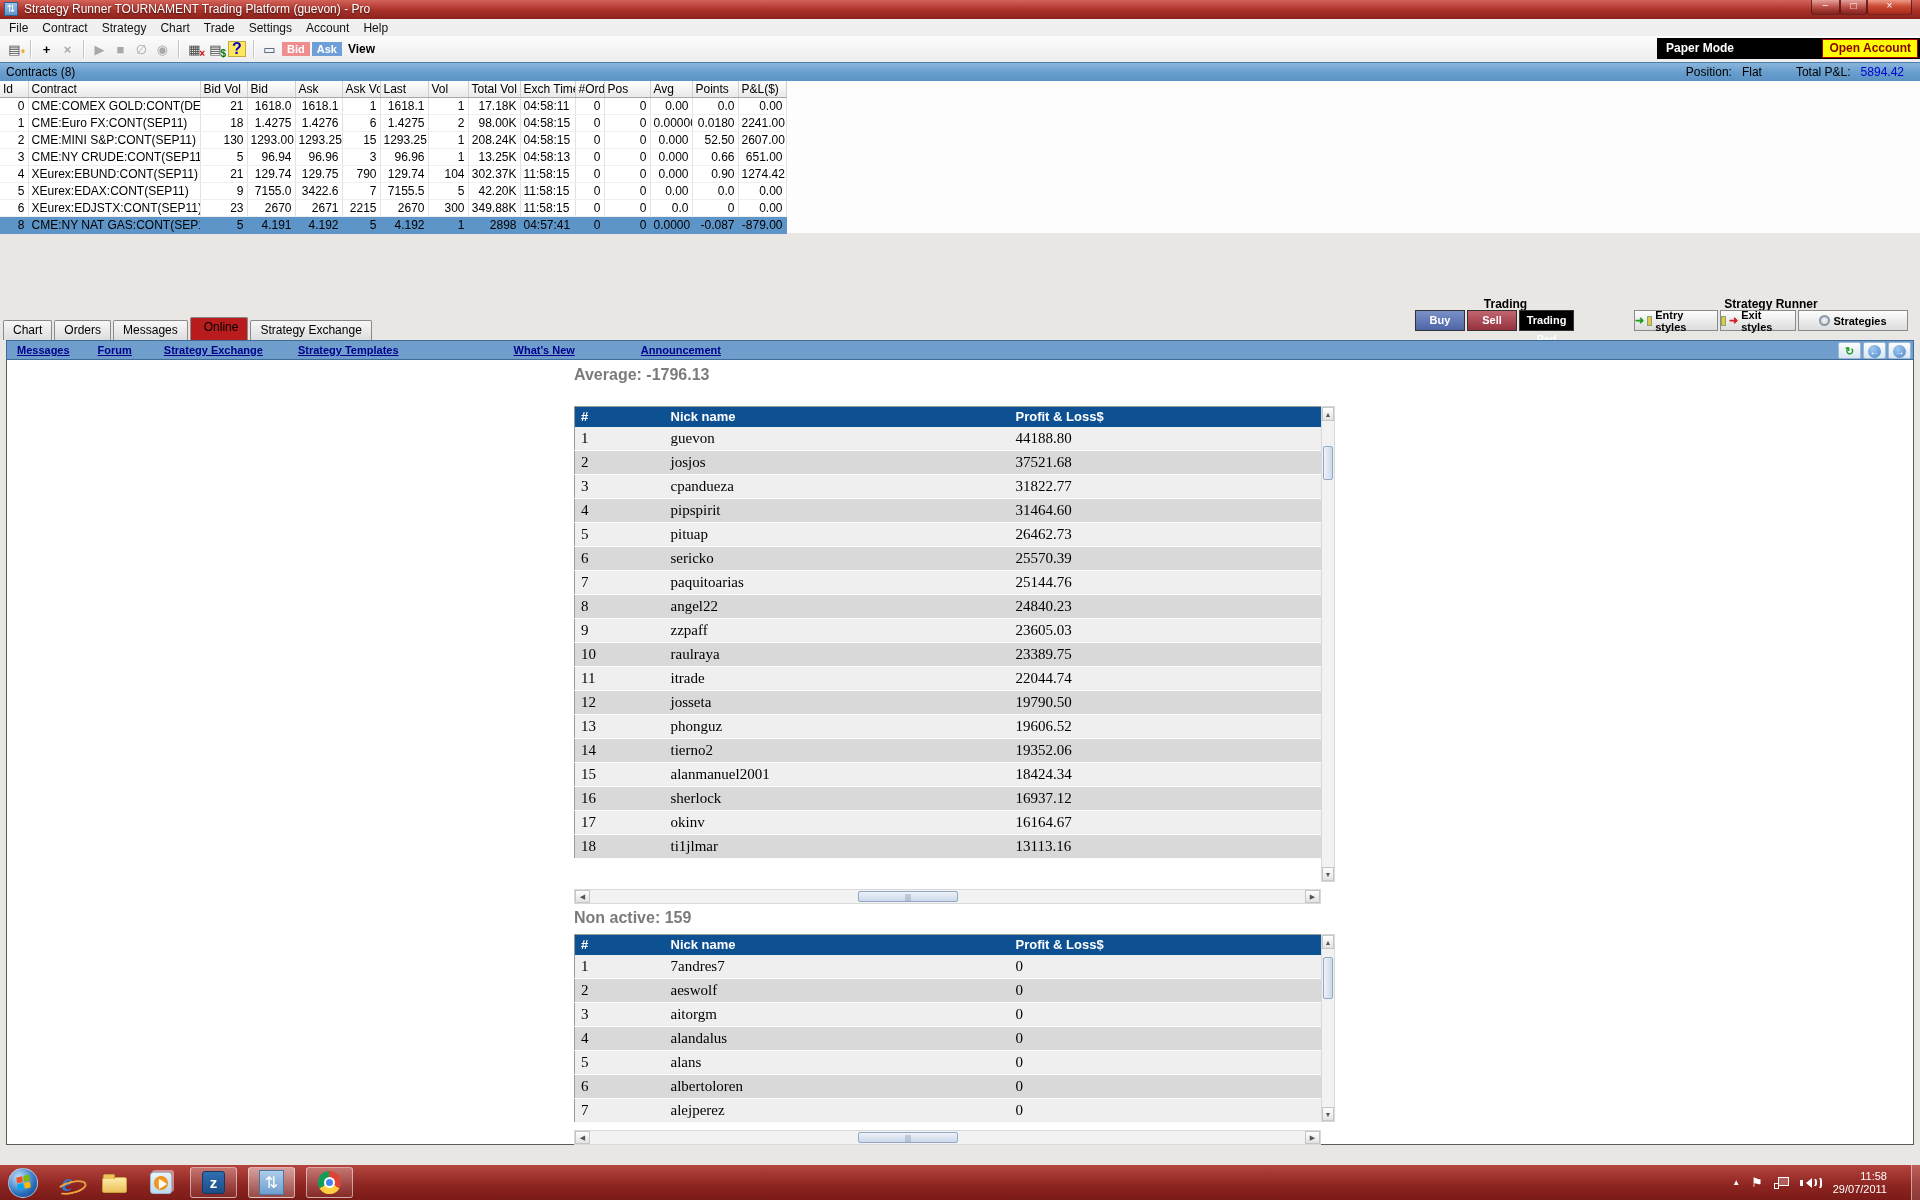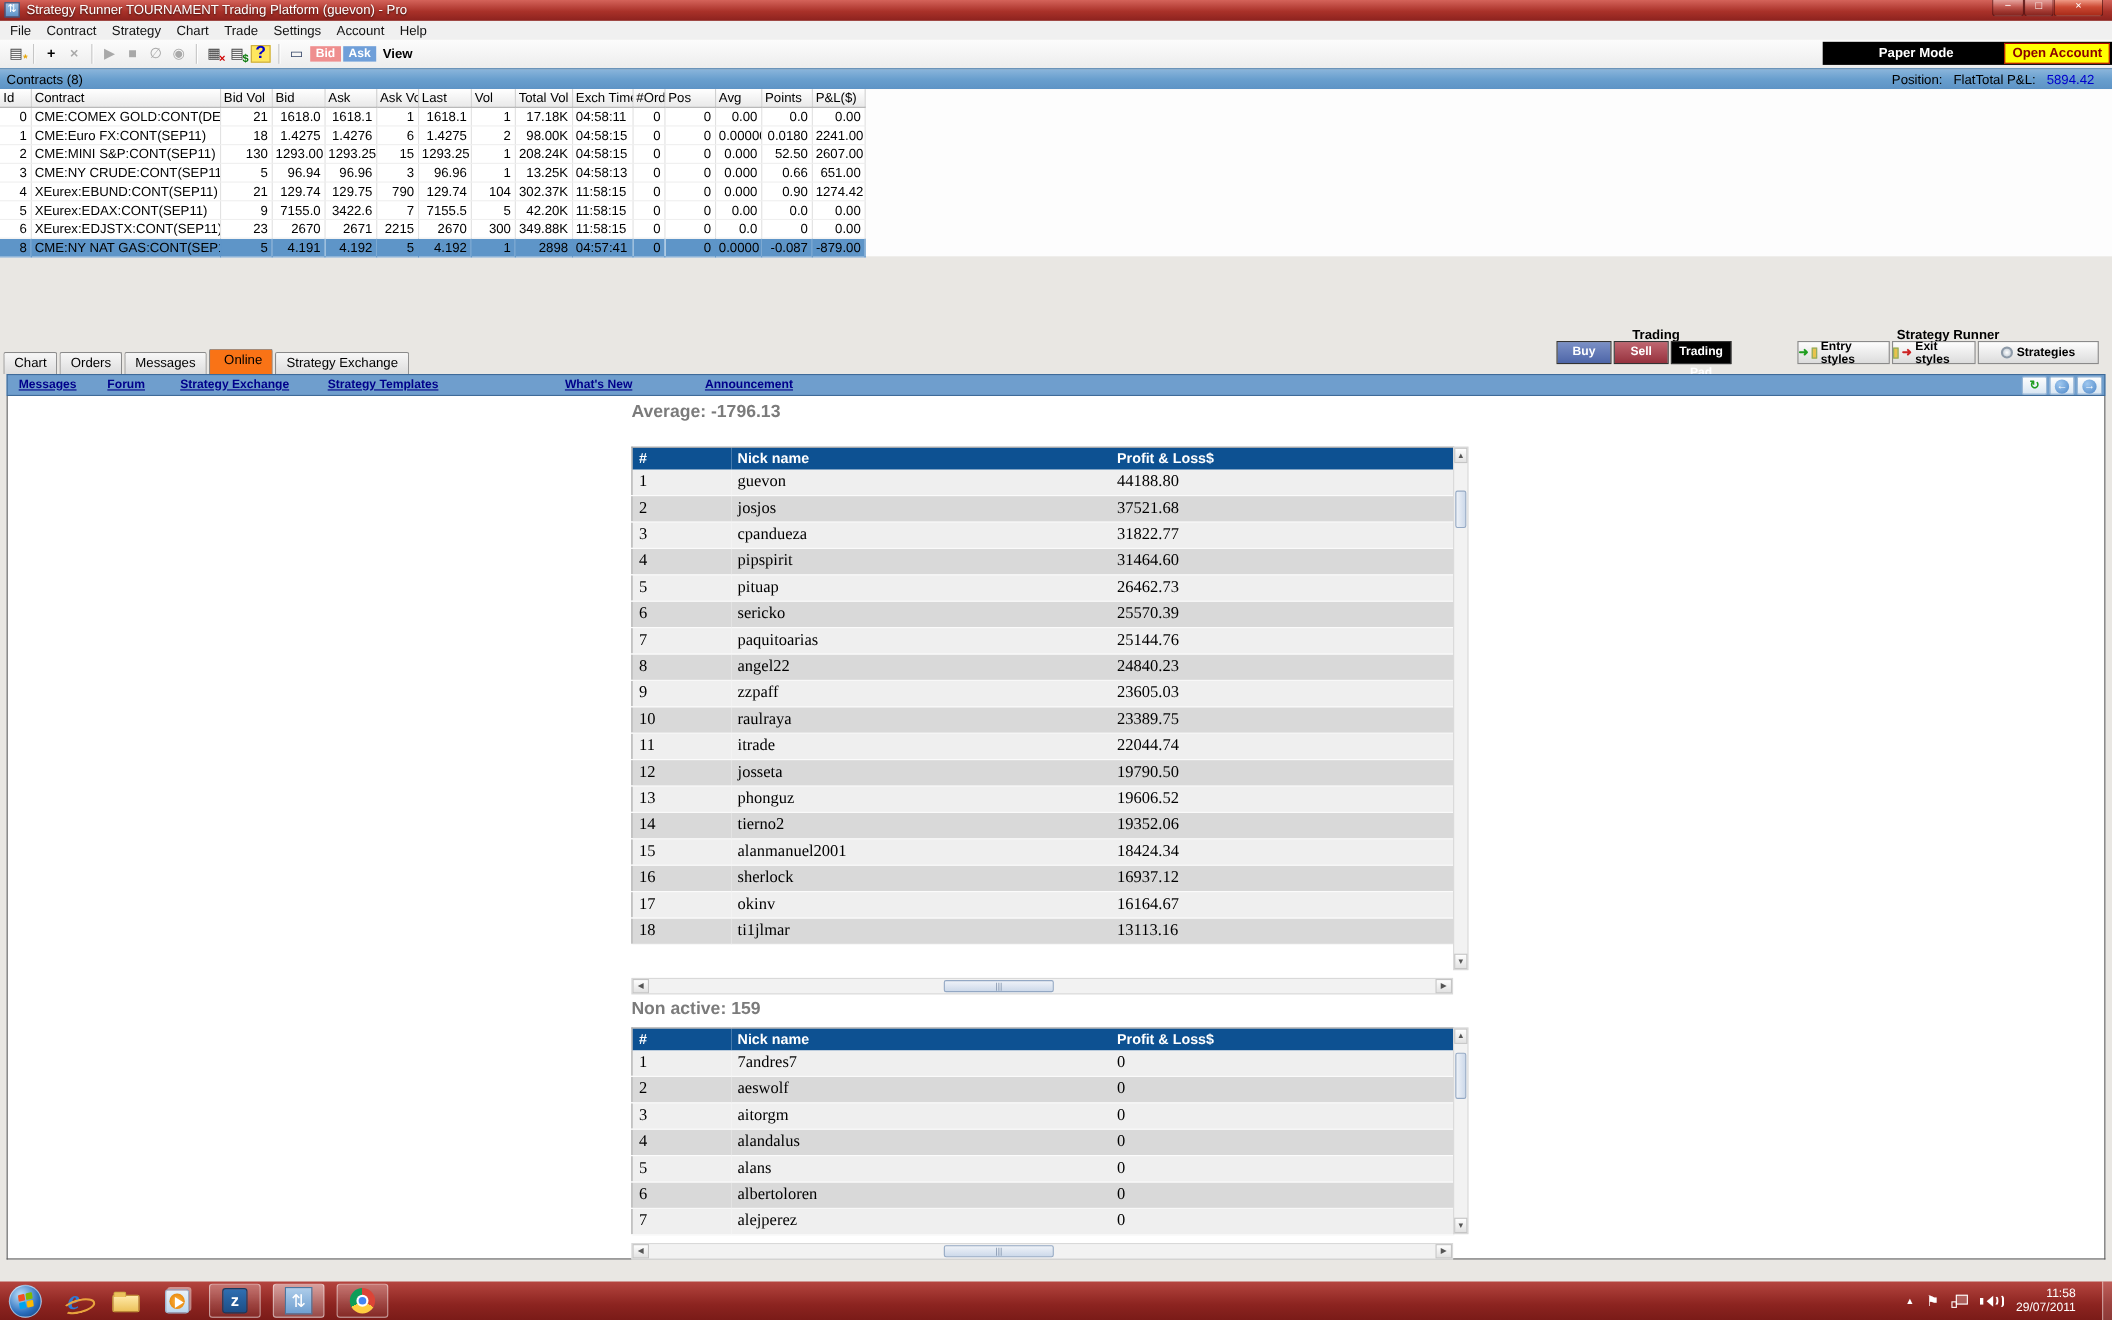--- a/index.html
+++ b/index.html
@@ -27,50 +27,50 @@
   .menu-item { font-size:12px; padding:1px 8px 1px 6px; color:#111; }
   .toolbar { position:absolute; top:36px; left:0; right:0; height:26px;
     background:linear-gradient(#fcfcfc,#ededed); display:flex; align-items:center; padding-left:4px; }
   .tbico { width:21px; height:18px; position:relative; text-align:center; line-height:18px; }
   .tbico .g { font-size:13px; }
   .tbico .badge { position:absolute; right:0px; bottom:-1px; font-size:10px; font-weight:bold; line-height:10px; }
   .tbico.helpbg { background:#ffe75e; border:1px solid #c9a93c; width:18px; height:16px; line-height:14px; margin:0 2px; }
   .tbsep { width:1px; height:18px; background:#c6c6c6; margin:0 5px; box-shadow:1px 0 0 #fff; }
   .chip { font-size:11px; font-weight:bold; color:#fff; padding:1px 5px; margin-left:2px; }
   .view-label { font-size:12px; font-weight:bold; margin-left:6px; color:#000; }
-  .paper-panel { position:absolute; right:0; top:38px; width:263px; height:21px; background:#000;padding-left:42px; }
+  .paper-panel { position:absolute; right:0; top:38px; width:263px; height:21px; background:#000; }
   .paper-label { color:#fff; font-weight:bold; font-size:12px; line-height:21px; padding-left:9px; }
   .open-account { position:absolute; right:2px; top:1px; height:19px; background:#ffff00;
     color:#8b0000; font-weight:bold; font-size:12px; border:1px solid #b00000; padding:0 6px; line-height:16px; }
 
   
   .caption { position:absolute; top:62px; left:0; right:0; height:19px;
     background:linear-gradient(#8ab5db,#699fce 50%,#5d93c5); border-top:1px solid #4d7fae;
     display:flex; align-items:center; font-size:12px; color:#000; }
   .caption-title { padding-left:6px; }
-  .caption-right { position:absolute; right:16px; display:flex; }
+  .caption-right { position:absolute; right:16px; display:flex; gap:34px; }
   .cap-pair { display:flex; gap:10px; }
   .pnl-value { color:#0000cc; }
 
   .contracts-wrap { position:absolute; top:81px; left:0; width:1920px; height:152px; background:#fdfdfd; }
   table.contracts { border-collapse:collapse; table-layout:fixed; width:786px; font-size:12px; background:#fff; }
   .contracts th { height:16px; font-weight:normal; text-align:left; padding:0 3px;
     background:linear-gradient(#ffffff,#e9e9e9); border-right:1px solid #cfcfcf;
     border-bottom:1px solid #a8a8a8; white-space:nowrap; overflow:hidden; }
   .contracts td { height:17px; padding:0 3px; border-right:1px solid #e2e2e2;
     border-bottom:1px solid #efefef; white-space:nowrap; overflow:hidden; color:#000; }
   .ar { text-align:right; } .al { text-align:left; }
   tr.selected td { background:#5e95c8; border-color:#5e95c8; }
   .c-blue { color:#0000cd; } .c-red { color:#d00000; }
 
   
   .tabs { position:absolute; left:3px; top:317px; height:23px; display:flex; align-items:flex-end; }
   .tab { height:20px; padding:2px 9px; background:linear-gradient(#f7f7f7,#dddddd);
     border:1px solid #8a8a8a; border-bottom:none; border-radius:2px 2px 0 0; margin-right:2px; font-size:12px; }
-  .tab.selected { background:#f97316; height:23px; position:relative; z-index:2;padding-left:13px; }
+  .tab.selected { background:#b91c1c; height:23px; position:relative; z-index:2;padding-left:13px; }
   .sec-label { position:absolute; top:297px; font-size:12px; font-weight:bold; text-align:center; color:#000; }
   .pbtn { position:absolute; top:310px; height:21px; font-size:11px; font-weight:bold; color:#fff;
     text-align:center; line-height:19px; border:1px solid #333; }
   .btn-buy { left:1415px; width:50px; background:linear-gradient(#7b90c6,#4e66a8); }
   .btn-sell { left:1467px; width:50px; background:linear-gradient(#c06670,#96323e); }
   .btn-pad { left:1519px; width:55px; background:#000; }
   .gbtn { position:absolute; top:310px; height:21px; font-size:11px; font-weight:bold; color:#000;
     background:linear-gradient(#fdfdfd,#dcdcdc); border:1px solid #8a8a8a; display:flex;
     align-items:center; justify-content:center; gap:3px; }
   .btn-entry { left:1634px; width:84px; } .btn-exit { left:1720px; width:76px; } .btn-strat { left:1798px; width:110px; }

